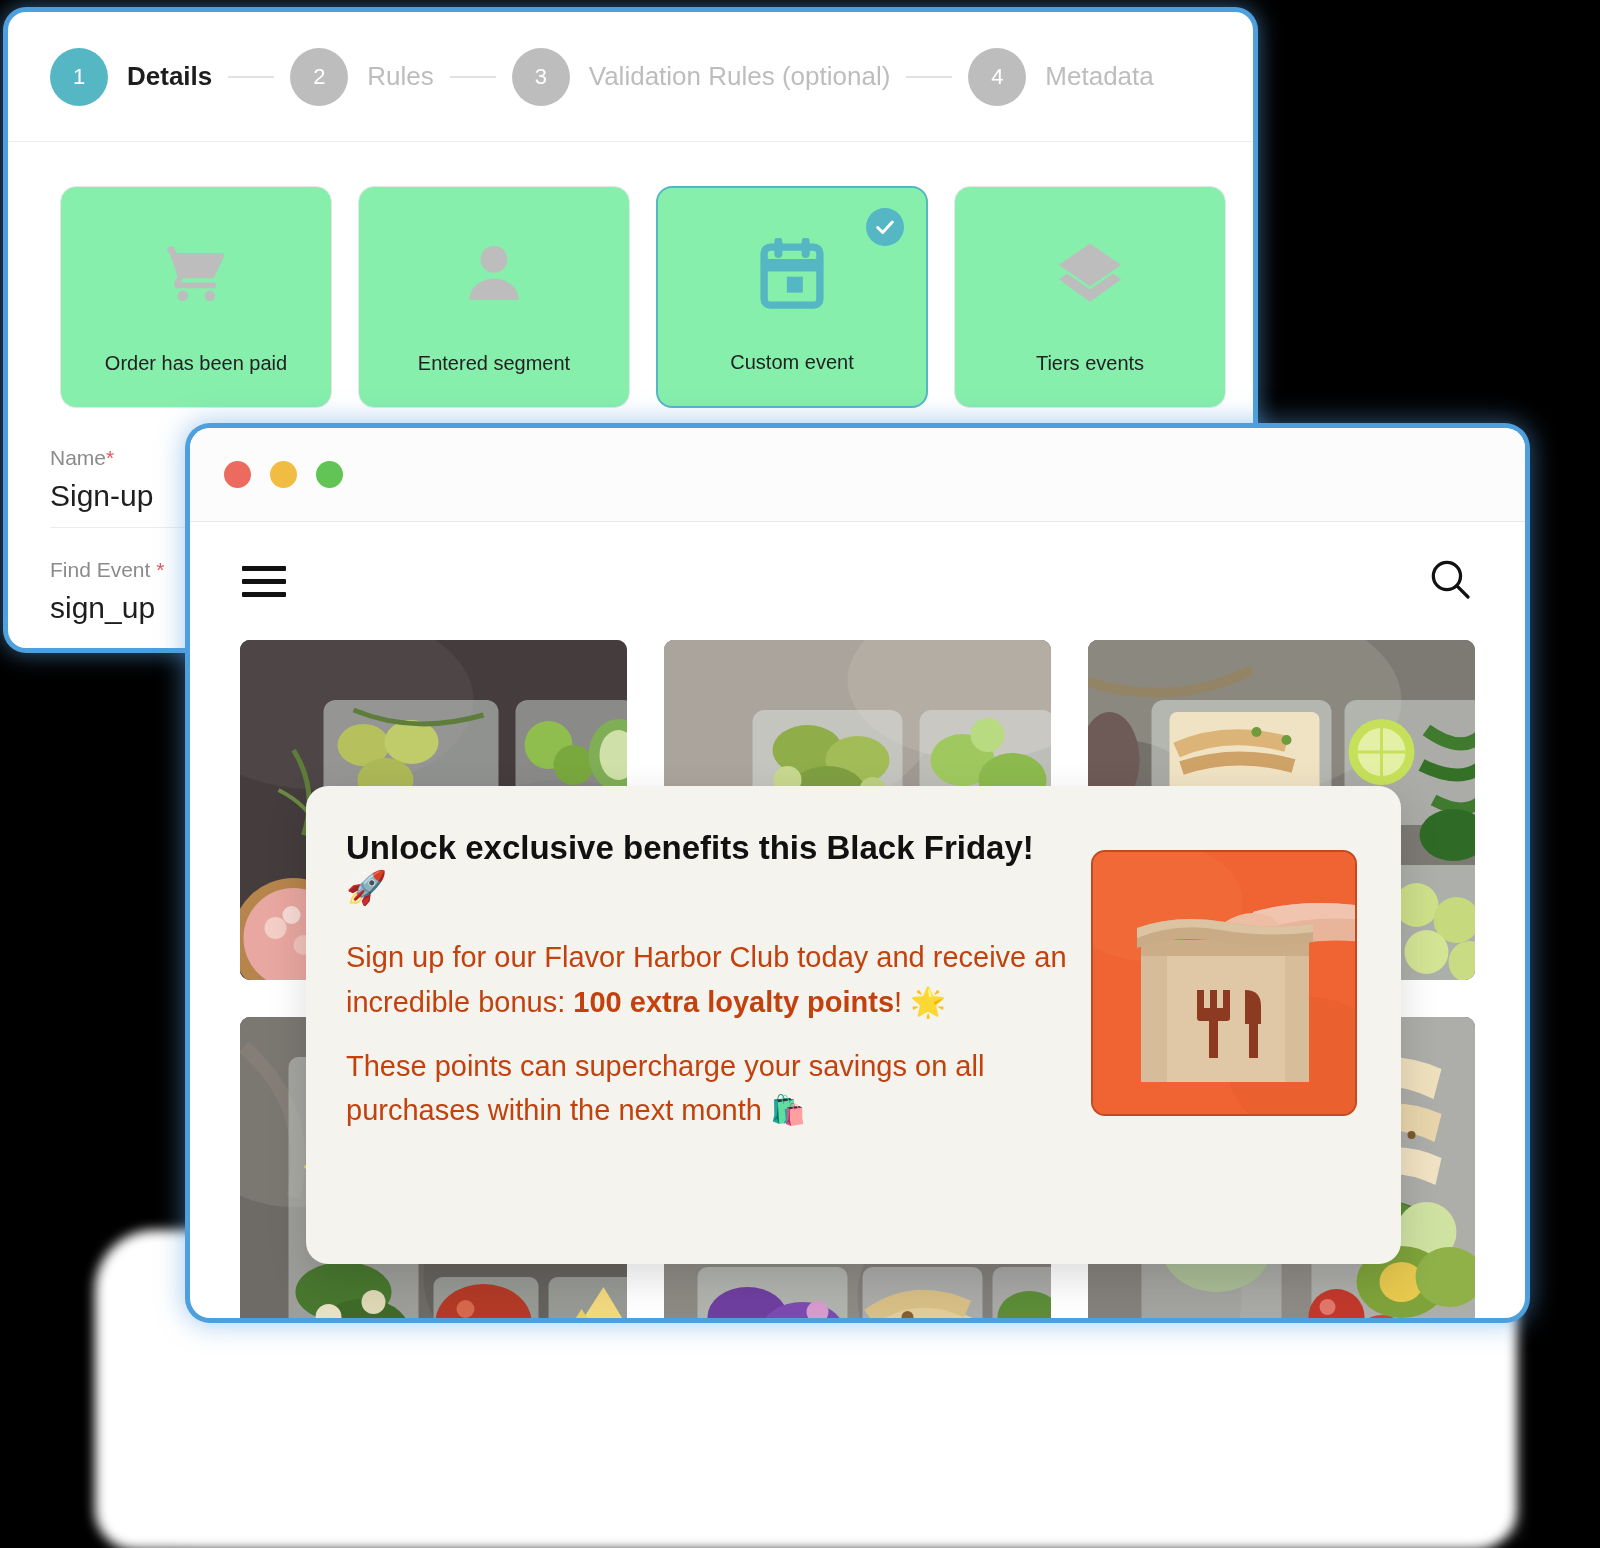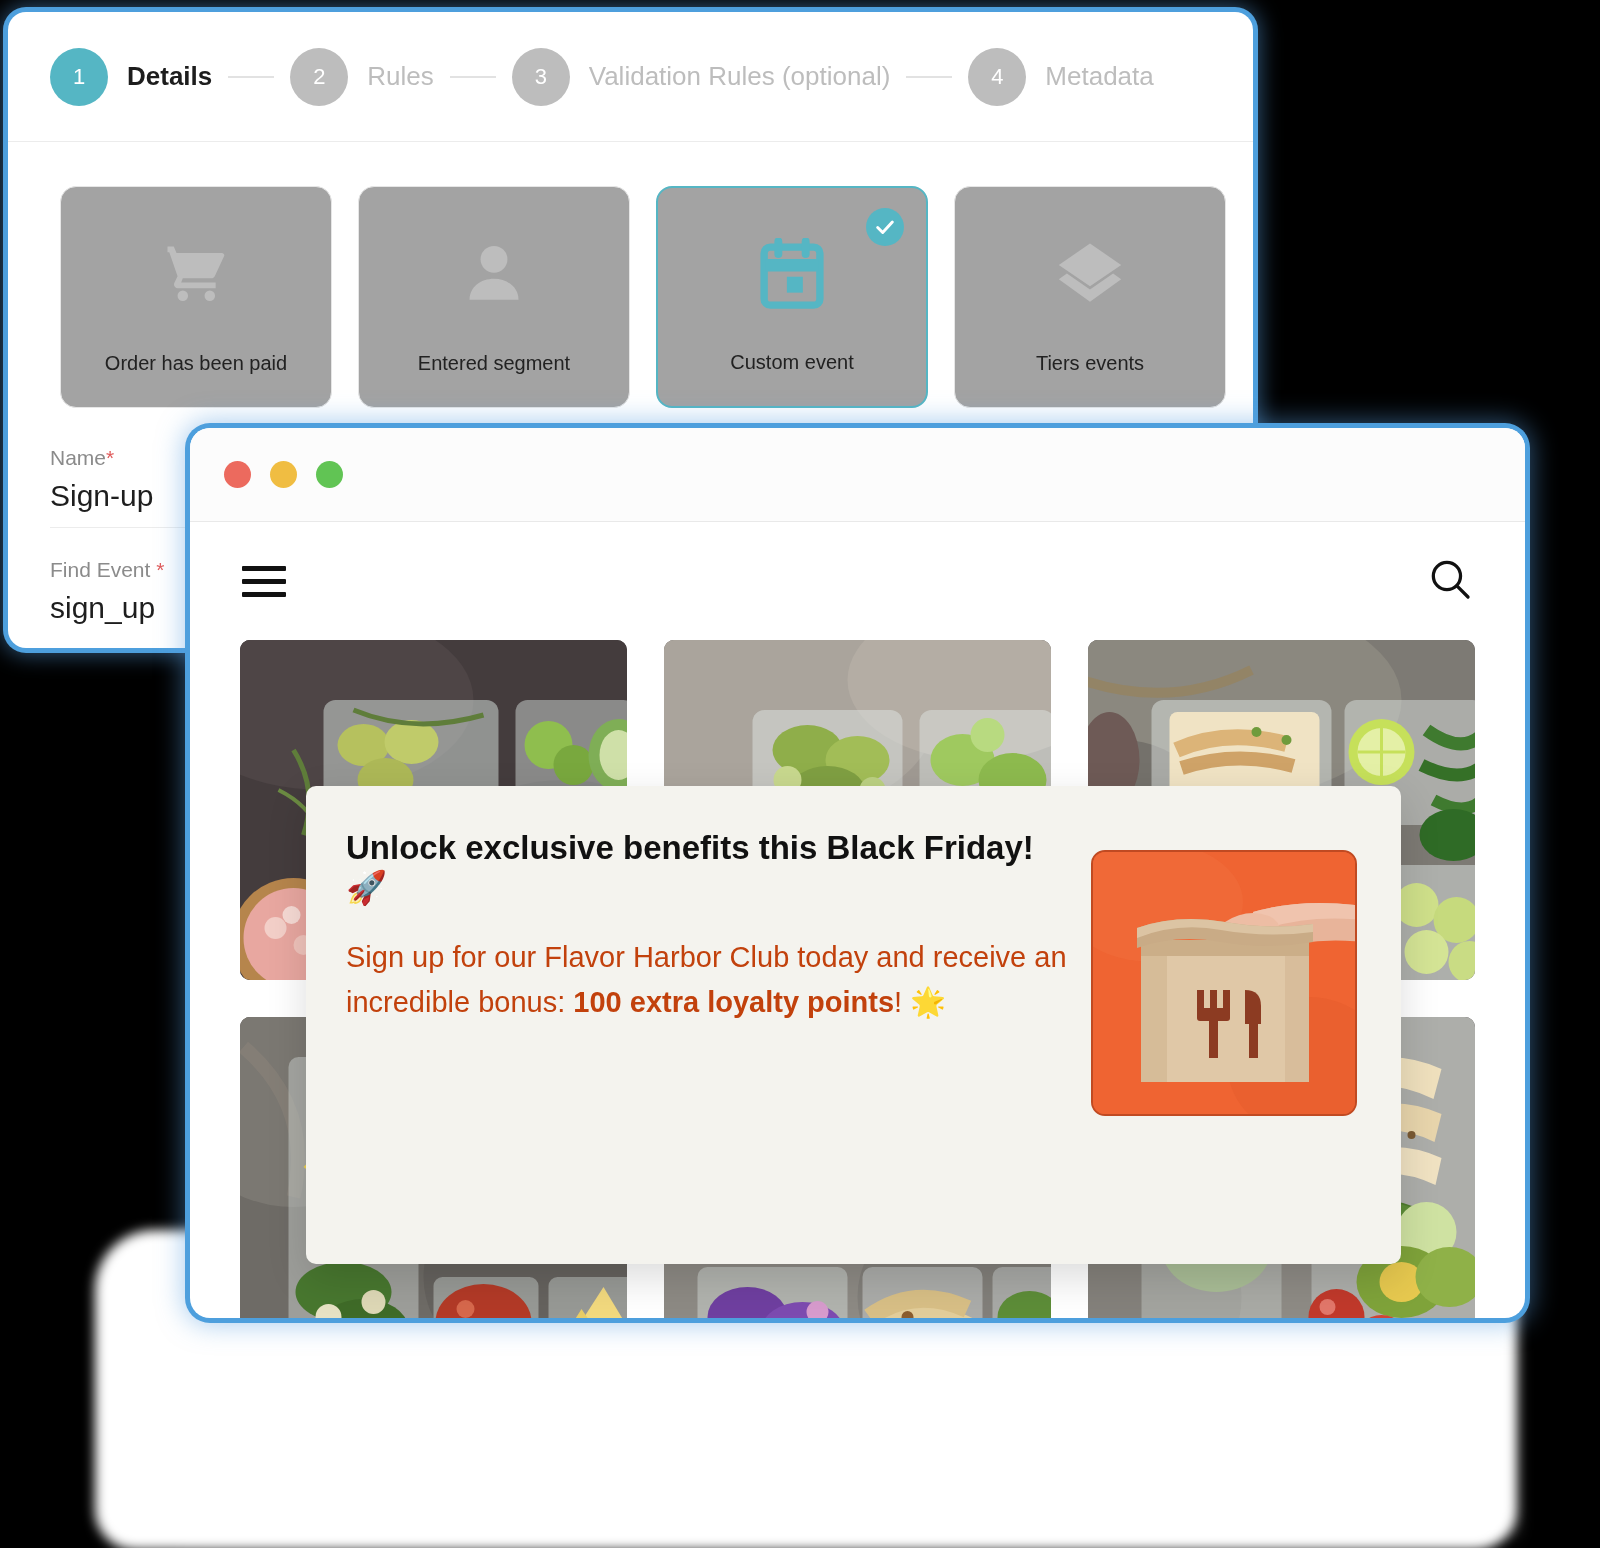--- a/index.html
+++ b/index.html
@@ -86,21 +86,21 @@
   .cards-row {
     display: flex;
     gap: 26px;
     padding: 44px 0 0 52px;
   }
   .evt-card {
     width: 272px;
     height: 222px;
     border: 1.6px solid #e6e6e6;
     border-radius: 16px;
-    background: #a3a3a3;
+    background: #86efac;
     position: relative;
     display: flex;
     flex-direction: column;
     align-items: center;
     justify-content: flex-end;
     padding-bottom: 32px;
     box-sizing: border-box;
   }
   .evt-card.selected {
     border: 2.5px solid #55b6c4;
@@ -212,21 +212,21 @@
   .food-cell svg { display: block; width: 100%; height: 100%; }
 
   
   .modal {
     position: absolute;
     left: 306px;
     top: 786px;
     width: 1095px;
     height: 478px;
     background: #f4f3ee;
-    border-radius: 10px;
+    border-radius: 22px;
     box-shadow: 0 14px 40px rgba(0,0,0,.14);
     display: flex;
     padding: 42px 44px 0 40px;
     box-sizing: border-box;
   }
   .modal-text { flex: 1; padding-right: 16px; }
   .modal-title {
     font-size: 33px;
     font-weight: bold;
     color: #111;
@@ -534,20 +534,21 @@
 </div>
 
 <div class="modal">
   <div class="modal-text">
     <div class="modal-title">Unlock exclusive benefits this Black Friday! 🚀</div>
 
     <p class="modal-p">
       <span>Sign up for our Flavor Harbor Club today and receive an incredible bonus: </span><b>100 extra loyalty points</b><span>! 🌟</span>
     </p>
 
+    <p class="modal-p">These points can supercharge your savings on all purchases within the next month 🛍️</p>
 
   </div>
 
   <div class="modal-img-wrap">
     <div class="modal-img">
       <svg viewBox="0 0 262 262" preserveAspectRatio="xMidYMid slice">
         <rect width="262" height="262" fill="#ef6432"></rect>
         <ellipse cx="60" cy="50" rx="90" ry="60" fill="#f26e3c" opacity=".5"></ellipse>
         <ellipse cx="215" cy="215" rx="80" ry="70" fill="#e65c2c" opacity=".5"></ellipse>
 

